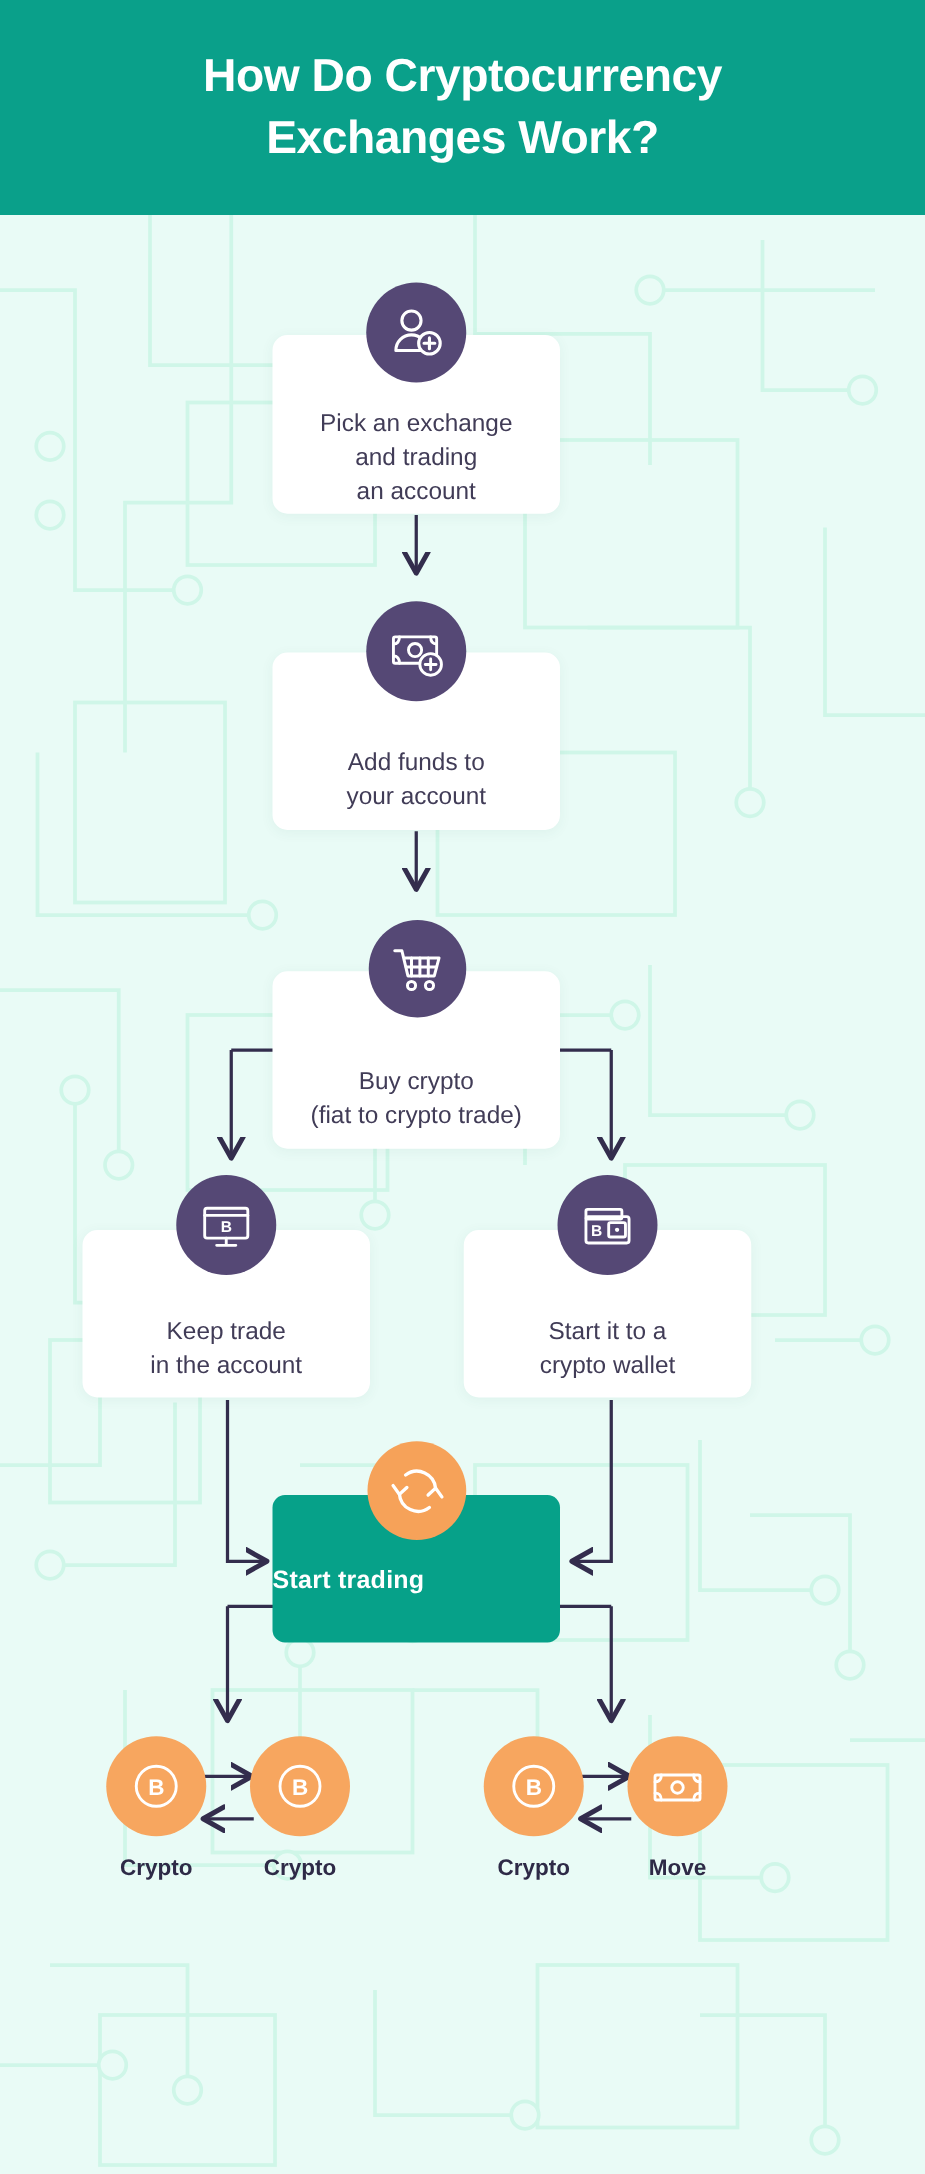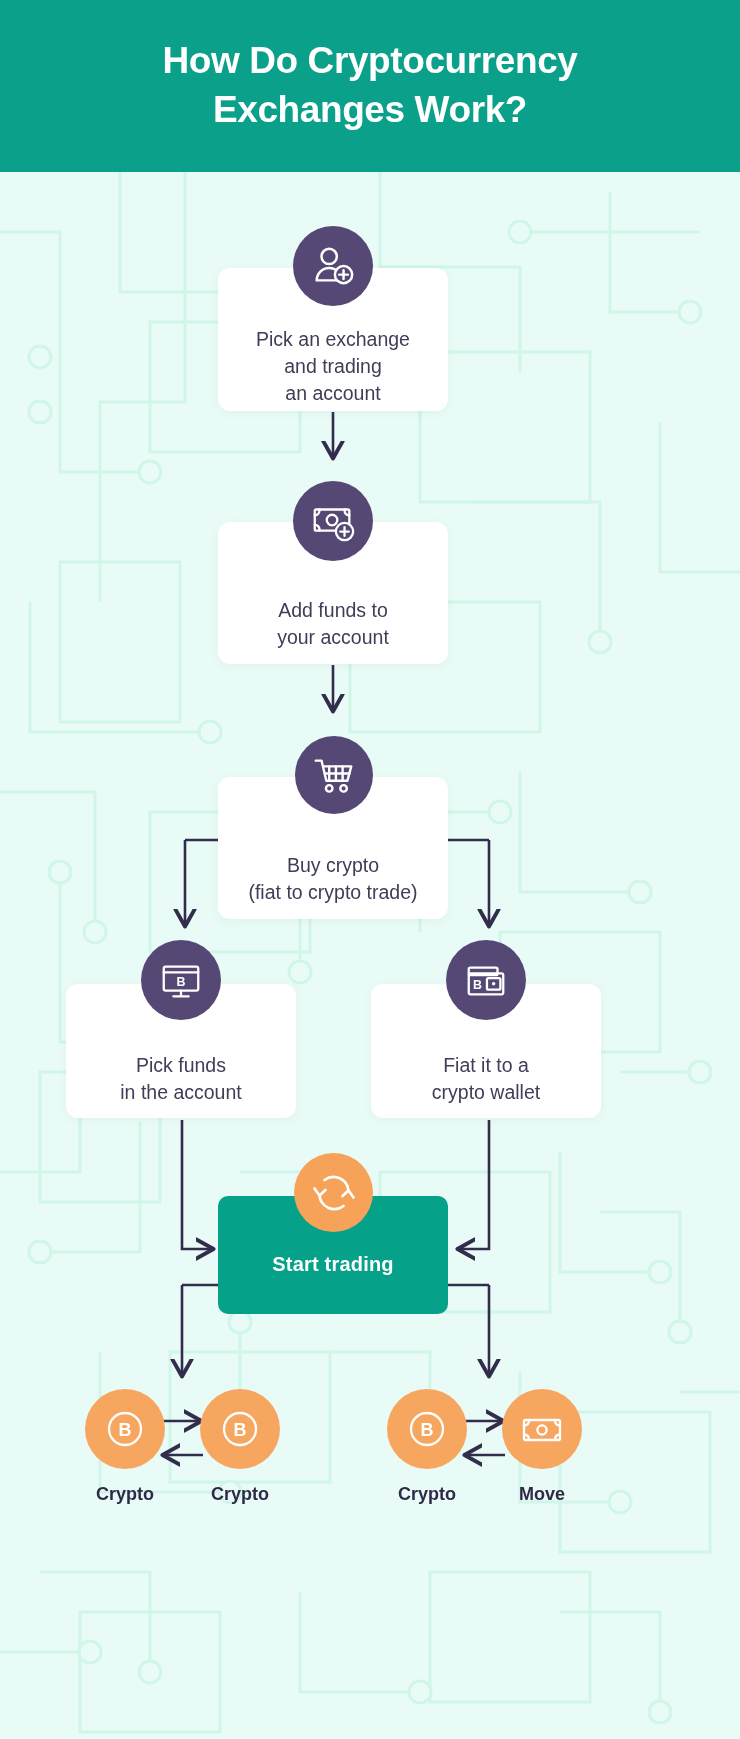--- a/index.html
+++ b/index.html
@@ -69,21 +69,21 @@
     display:flex; align-items:center; justify-content:center;
     z-index:6;
   }
   .icon-circle.orange { background:#f6a259; }
 
   
   .start-box {
     position:absolute;
     background:#06a189;
     border-radius:10px;
-    display:flex; align-items:flex-end; justify-content:center;
+    display:flex; align-items:flex-end; 
     z-index:4;
   }
   .start-box .label {
     color:#ffffff;
     font-weight:bold;
     font-size:20px;
     padding-bottom:38px;
     letter-spacing:0.2px;
   }
 
@@ -272,36 +272,36 @@
       <svg width="46" height="46" viewBox="0 0 48 48" fill="none" stroke="#ffffff" stroke-width="2.5" stroke-linecap="round" stroke-linejoin="round">
         <path d="M5 9 L11 9 L16 30 L38 30 L42 15 L13 15"></path>
         <path d="M19 15 L19 30 M26 15 L26 30 M33 15 L33 30 M14.5 22.5 L40 22.5"></path>
         <circle cx="19" cy="38" r="3.4"></circle>
         <circle cx="34" cy="38" r="3.4"></circle>
       </svg>
     </div>
 
     <div class="card" style="left:66px; top:984px; width:230px; height:134px; padding-top:56px;">
       <div class="txt">
-        <div>Pick funds</div>
+        <div>Keep trade</div>
         <div>in the account</div>
       </div>
     </div>
     <div class="icon-circle" style="left:141px; top:940px; width:80px; height:80px;">
       <svg width="46" height="46" viewBox="0 0 48 48" fill="none" stroke="#ffffff" stroke-width="2.4" stroke-linecap="round" stroke-linejoin="round">
         <rect x="6" y="10" width="36" height="25" rx="2"></rect>
         <path d="M6 16 L42 16"></path>
         <path d="M24 35 L24 41 M16 41 L32 41"></path>
         <text x="24" y="30" font-size="13" font-weight="bold" fill="#ffffff" stroke="none" text-anchor="middle" font-family="Liberation Sans, sans-serif">B</text>
       </svg>
     </div>
 
     <div class="card" style="left:371px; top:984px; width:230px; height:134px; padding-top:56px;">
       <div class="txt">
-        <div>Fiat it to a</div>
+        <div>Start it to a</div>
         <div>crypto wallet</div>
       </div>
     </div>
     <div class="icon-circle" style="left:446px; top:940px; width:80px; height:80px;">
       <svg width="46" height="46" viewBox="0 0 48 48" fill="none" stroke="#ffffff" stroke-width="2.4" stroke-linecap="round" stroke-linejoin="round">
         <rect x="6" y="11" width="30" height="8" rx="1.5"></rect>
         <rect x="6" y="17" width="36" height="22" rx="2"></rect>
         <rect x="25" y="22" width="14" height="12" rx="1.5"></rect>
         <circle cx="32" cy="28" r="1.8" fill="#ffffff" stroke="none"></circle>
         <text x="15" y="33" font-size="13" font-weight="bold" fill="#ffffff" stroke="none" text-anchor="middle" font-family="Liberation Sans, sans-serif">B</text>

